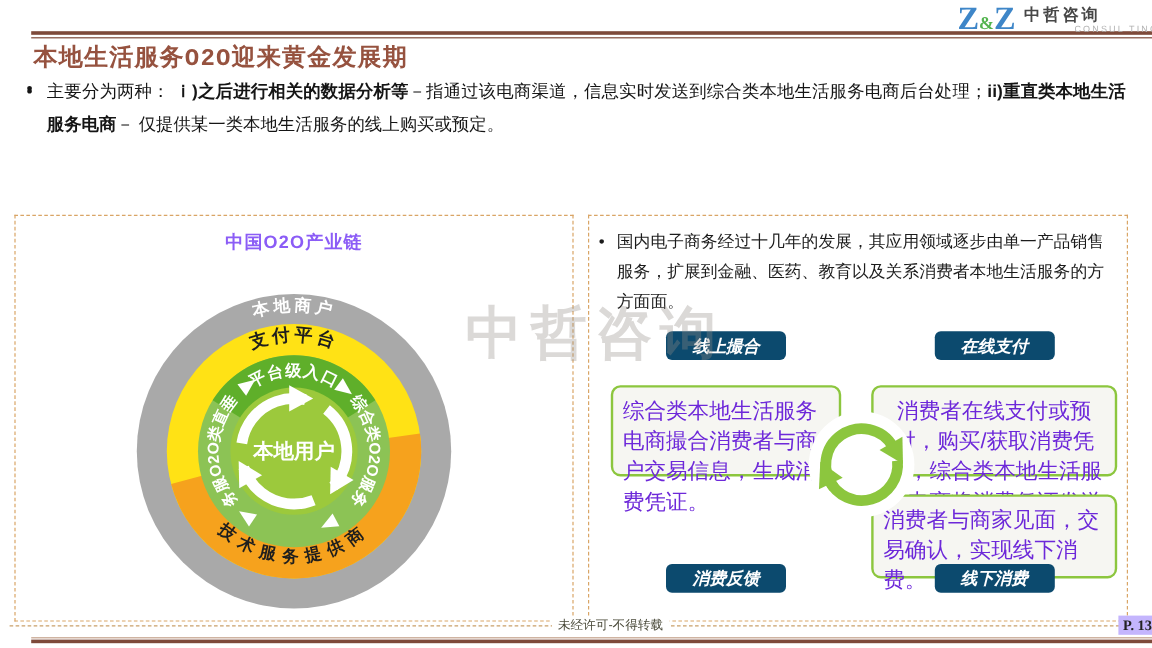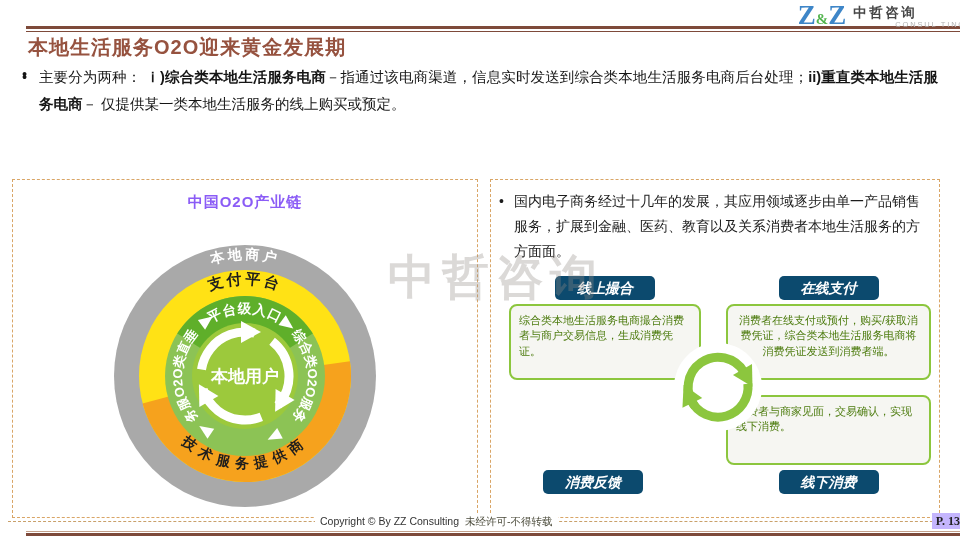--- a/index.html
+++ b/index.html
@@ -12,42 +12,42 @@
   .rule.b1{top:531px;height:1px;background:#C4A18B;}
   .rule.b2{top:533px;height:3px;}
   
   .logo{position:absolute;top:2px;right:10px;display:flex;align-items:center;gap:7px;}
   .logo .zz{font-family:"Liberation Serif","DejaVu Serif",serif;font-weight:bold;font-size:27px;line-height:27px;color:#3E86C8;}
   .logo .amp{font-size:15px;color:#52B44E;}
   .logo .names{display:flex;flex-direction:column;line-height:1.1;}
   .logo .cn{font-size:13.5px;font-weight:bold;color:#474747;letter-spacing:2.5px;}
   .logo .en{font-size:7.5px;color:#B2B2B2;letter-spacing:1.8px;margin-left:42px;}
   
-  .page-title{position:absolute;left:28px;top:34px;font-family:Liberation Sans, sans-serif;
+  .page-title{position:absolute;left:28px;top:34px;font-family:Liberation Mono, monospace;
               font-size:20px;font-weight:bold;color:#96523F;letter-spacing:1px;}
   
   .bullets{position:absolute;left:20px;top:61px;width:918px;color:#151515;font-size:14.5px;}
   .bullet{position:relative;padding-left:19px;line-height:27px;text-align:justify;margin-bottom:3px;}
   .bullet .mark{position:absolute;left:2px;top:0;}
   .bold{font-weight:bold;}
   
   .panel{position:absolute;top:179px;height:339px;border:1.5px dashed #D9A566;background:#fff;box-sizing:border-box;}
   .panel.left{left:12px;width:466px;}
   .panel.right{left:490px;width:450px;}
   .chain-title{margin-top:13px;text-align:center;font-size:15px;font-weight:bold;color:#8b5cf6;letter-spacing:1px;}
   .diagram{position:absolute;left:96px;top:60px;}
   .ring-label{font-weight:bold;}
   
   .note{position:absolute;left:8px;top:9px;width:434px;display:flex;font-size:14px;line-height:25px;color:#1c1c1c;}
   .note .mark{width:15px;flex:none;}
   .hdr-wrap{position:absolute;text-align:center;}
   .hdr{display:inline-block;height:24px;line-height:24px;padding:0 22px;border-radius:5px;
        background:#0c4a6e;color:#fff;font-weight:bold;font-size:14px;font-style:italic;}
   .bdy{position:absolute;box-sizing:border-box;background:#F6F6F2;border:2px solid #8CC63E;border-radius:8px;
-       padding:7px 8px;font-size:11px;line-height:1.4;color:#4d7c0f;}
+       padding:7px 8px;font-size:18px;line-height:1.4;color:#6d28d9;margin-top:17px;}
   .bdy.center{text-align:center;}
   .cycle{position:absolute;left:178px;top:158px;}
   
   .watermark{position:absolute;left:388px;top:246px;z-index:6;font-size:47px;font-weight:bold;
              letter-spacing:7px;color:rgba(145,140,135,0.33);pointer-events:none;}
   
   .foot-dash{position:absolute;left:8px;right:8px;top:521px;border-top:1.5px dashed #C9A06A;}
   .foot-text{position:absolute;top:514px;font-size:10.5px;background:#fff;padding:0 5px;line-height:15px;}
   .foot-copy{left:315px;color:#333;}
   .foot-notice{left:460px;color:#4A4A3A;}
@@ -71,21 +71,21 @@
   </div>
 
   <div class="page-title">本地生活服务O2O迎来黄金发展期</div>
 
   <div class="bullets">
     <div class="bullet">
       <span class="mark">•</span>
     </div>
     <div class="bullet">
       <span class="mark">•</span>
-      <span>主要分为两种：  </span><span class="bold">ｉ)综合类本地生活服务电商</span><span>－指通过该电商渠道，信息实时发送到综合类本地生活服务电商后台处理；</span><span class="bold">ii)重直类本地生活服务电商</span><span>－ 仅提供某一类本地生活服务的线上购买或预定。</span>
+      <span>主要分为两种：  </span><span class="bold">ｉ)之后进行相关的数据分析等</span><span>－指通过该电商渠道，信息实时发送到综合类本地生活服务电商后台处理；</span><span class="bold">ii)重直类本地生活服务电商</span><span>－ 仅提供某一类本地生活服务的线上购买或预定。</span>
     </div>
   </div>
 
   <div class="panel left">
     <div class="chain-title">中国O2O产业链</div>
 
     <svg class="diagram" width="272" height="272" viewBox="-136 -136 272 272">
       <defs>
         <path id="tp-outer" d="M -49.4,-106 A 117 117 0 0 1 49.4,-106"></path>
         <path id="tp-pay" d="M -46,-79.7 A 92 92 0 0 1 46,-79.7"></path>
@@ -139,34 +139,33 @@
     <div class="hdr-wrap" style="left:18px;width:192px;top:96px;">
       <span class="hdr">线上撮合</span></div>
     <div class="hdr-wrap" style="left:235px;width:205px;top:96px;">
       <span class="hdr">在线支付</span></div>
 
     <div class="bdy" style="left:18px;top:124px;width:192px;height:76px;">综合类本地生活服务电商撮合消费者与商户交易信息，生成消费凭证。</div>
     <div class="bdy center" style="left:235px;top:124px;width:205px;height:76px;">消费者在线支付或预付，购买/获取消费凭证，综合类本地生活服务电商将消费凭证发送到消费者端。</div>
 
     <div class="bdy" style="left:235px;top:215px;width:205px;height:70px;">消费者与商家见面，交易确认，实现线下消费。</div>
 
-    <div class="hdr-wrap" style="left:6px;width:192px;top:290px;">
+    <div class="hdr-wrap" style="left:18px;width:192px;top:290px;">
       <span class="hdr">消费反馈</span></div>
     <div class="hdr-wrap" style="left:235px;width:205px;top:290px;">
       <span class="hdr">线下消费</span></div>
 
     <svg class="cycle" width="98" height="98" viewBox="-49 -49 98 98">
       <circle r="44" fill="#ffffff"></circle>
       <path d="M -23,19.3 A 30 30 0 1 1 26,-15" fill="none" stroke-width="9" stroke="#8CC63E"></path>
       <path d="M 28.2,-10.3 A 30 30 0 0 1 -23,19.3" fill="none" stroke-width="9" transform="rotate(14)" stroke="#8CC63E"></path>
       <polygon points="0,17 -11,-3 11,-3" transform="rotate(330) translate(30 0)" fill="#8CC63E"></polygon>
       <polygon points="0,17 -11,-3 11,-3" transform="rotate(154) translate(30 0)" fill="#8CC63E"></polygon>
     </svg>
   </div>
 
   <div class="foot-dash"></div>
-  <span class="foot-text foot-copy">Copyright © By ZZ Consulting</span>
   <span class="foot-text foot-notice">未经许可-不得转载</span>
   <span class="foot-page">P. 13</span>
   <div class="rule b1"></div>
   <div class="rule b2"></div>
 
 </div>
 
 </body></html>

